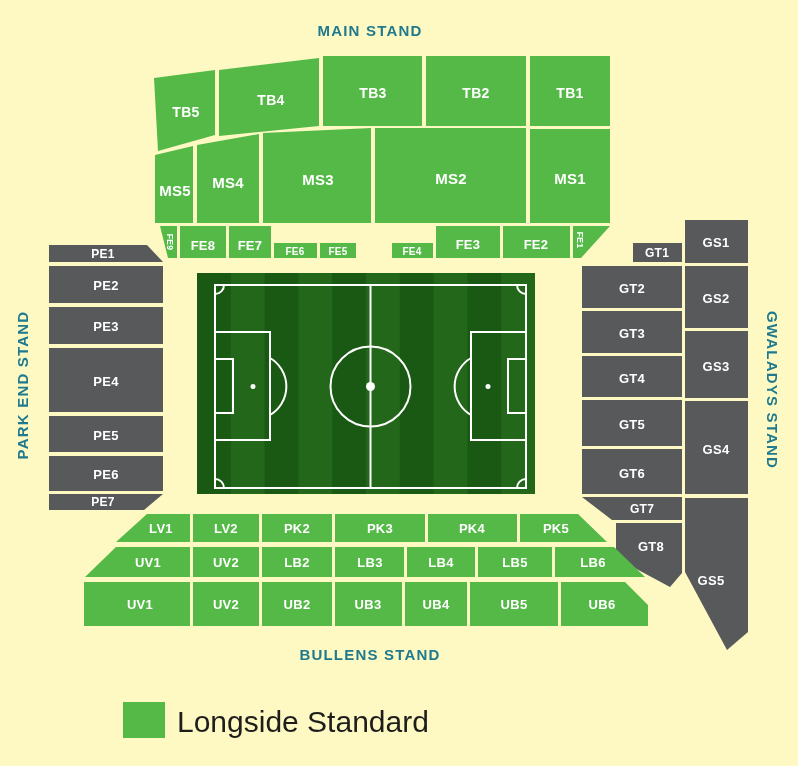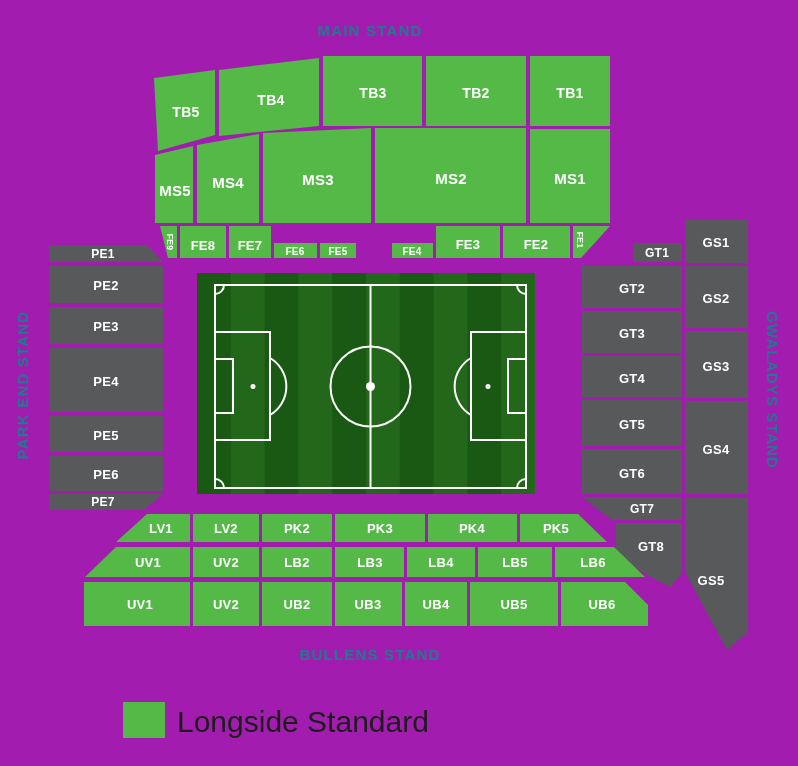--- a/index.html
+++ b/index.html
@@ -1,16 +1,16 @@
 <!DOCTYPE html>
 <html><head>
 <meta charset="utf-8">
 <style>
   html,body{margin:0;padding:0;background:#ffffff;}
-  .page{position:relative;width:798px;height:766px;background:#a21caf;overflow:hidden;}
+  .page{position:relative;width:798px;height:766px;background:#fef9c3;overflow:hidden;}
   svg{display:block;}
   .sec-g{fill:#55b948;}
   .sec-d{fill:#58595b;}
   .lbl{fill:#ffffff;font-weight:bold;font-family:"Liberation Sans",sans-serif;
        text-anchor:middle;dominant-baseline:central;letter-spacing:0.3px;}
   .f15{font-size:15px}.f14{font-size:14px}.f13{font-size:13px}
   .f12{font-size:12px}.f10{font-size:10px}.f8{font-size:8.5px}
   .stand-lbl{fill:#1f7a8f;font-weight:bold;font-size:15px;letter-spacing:1.2px;
        font-family:"Liberation Sans",sans-serif;text-anchor:middle;dominant-baseline:central;}
   .pline{stroke:#ffffff;stroke-width:2;fill:none;}

